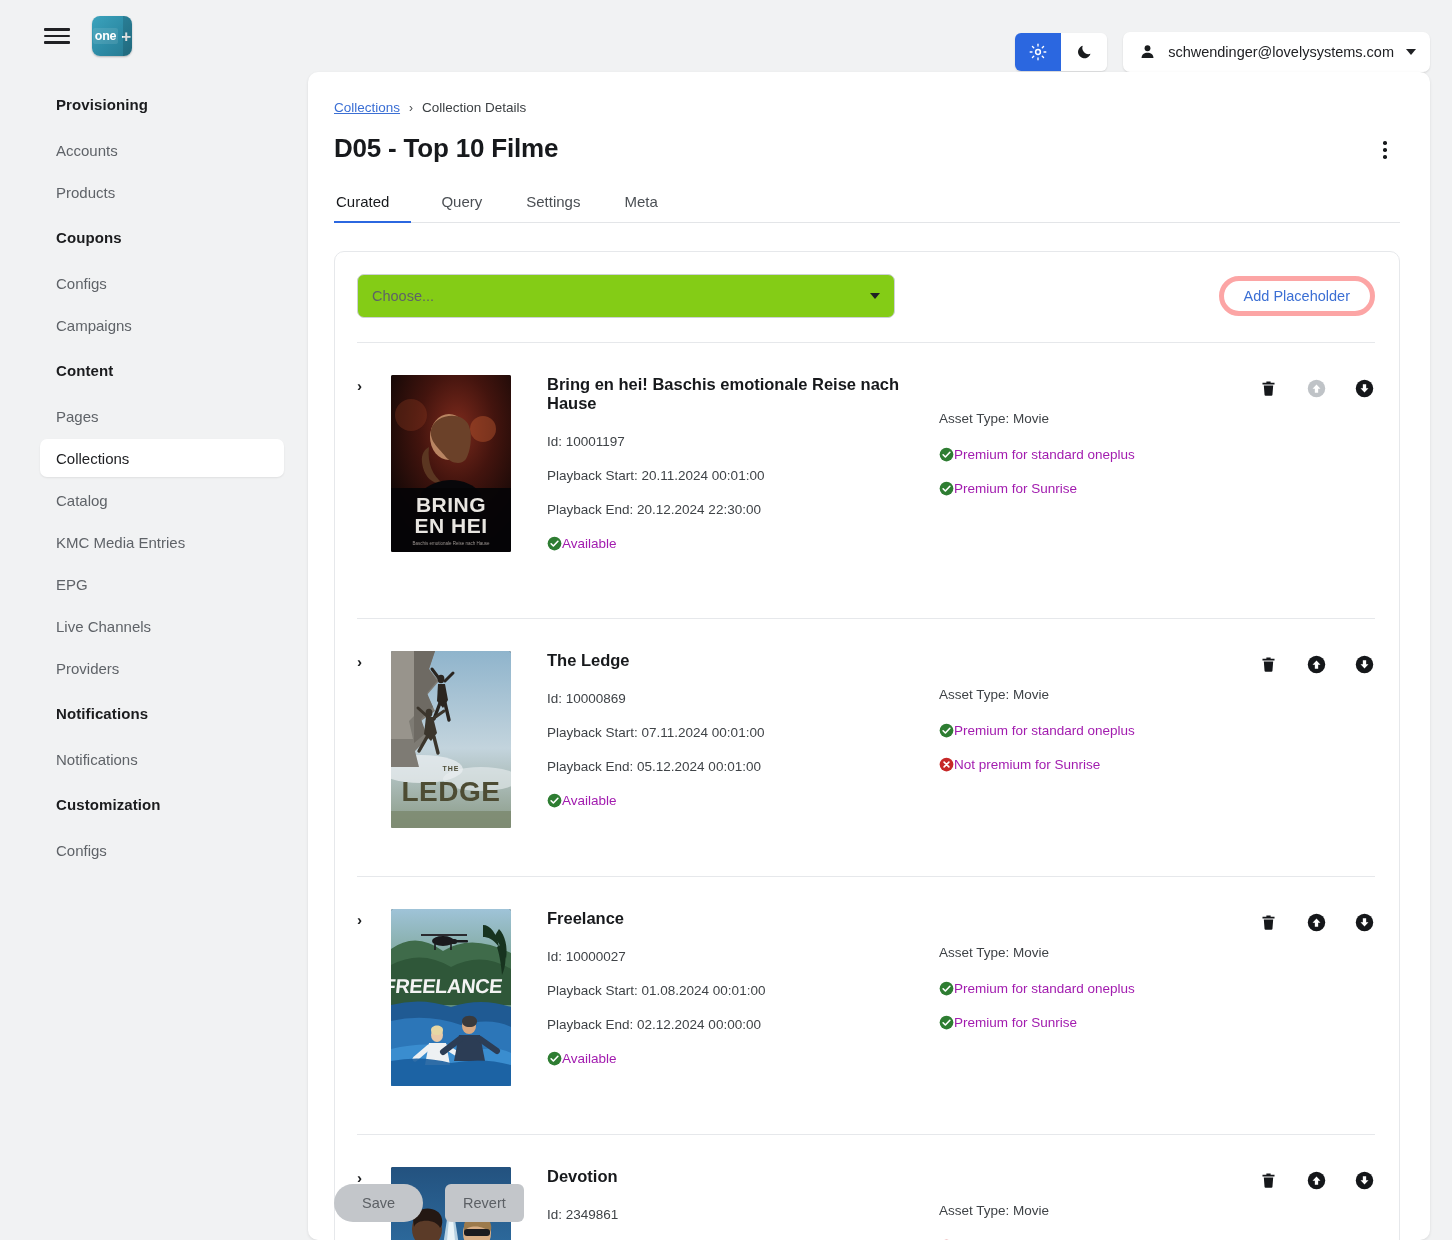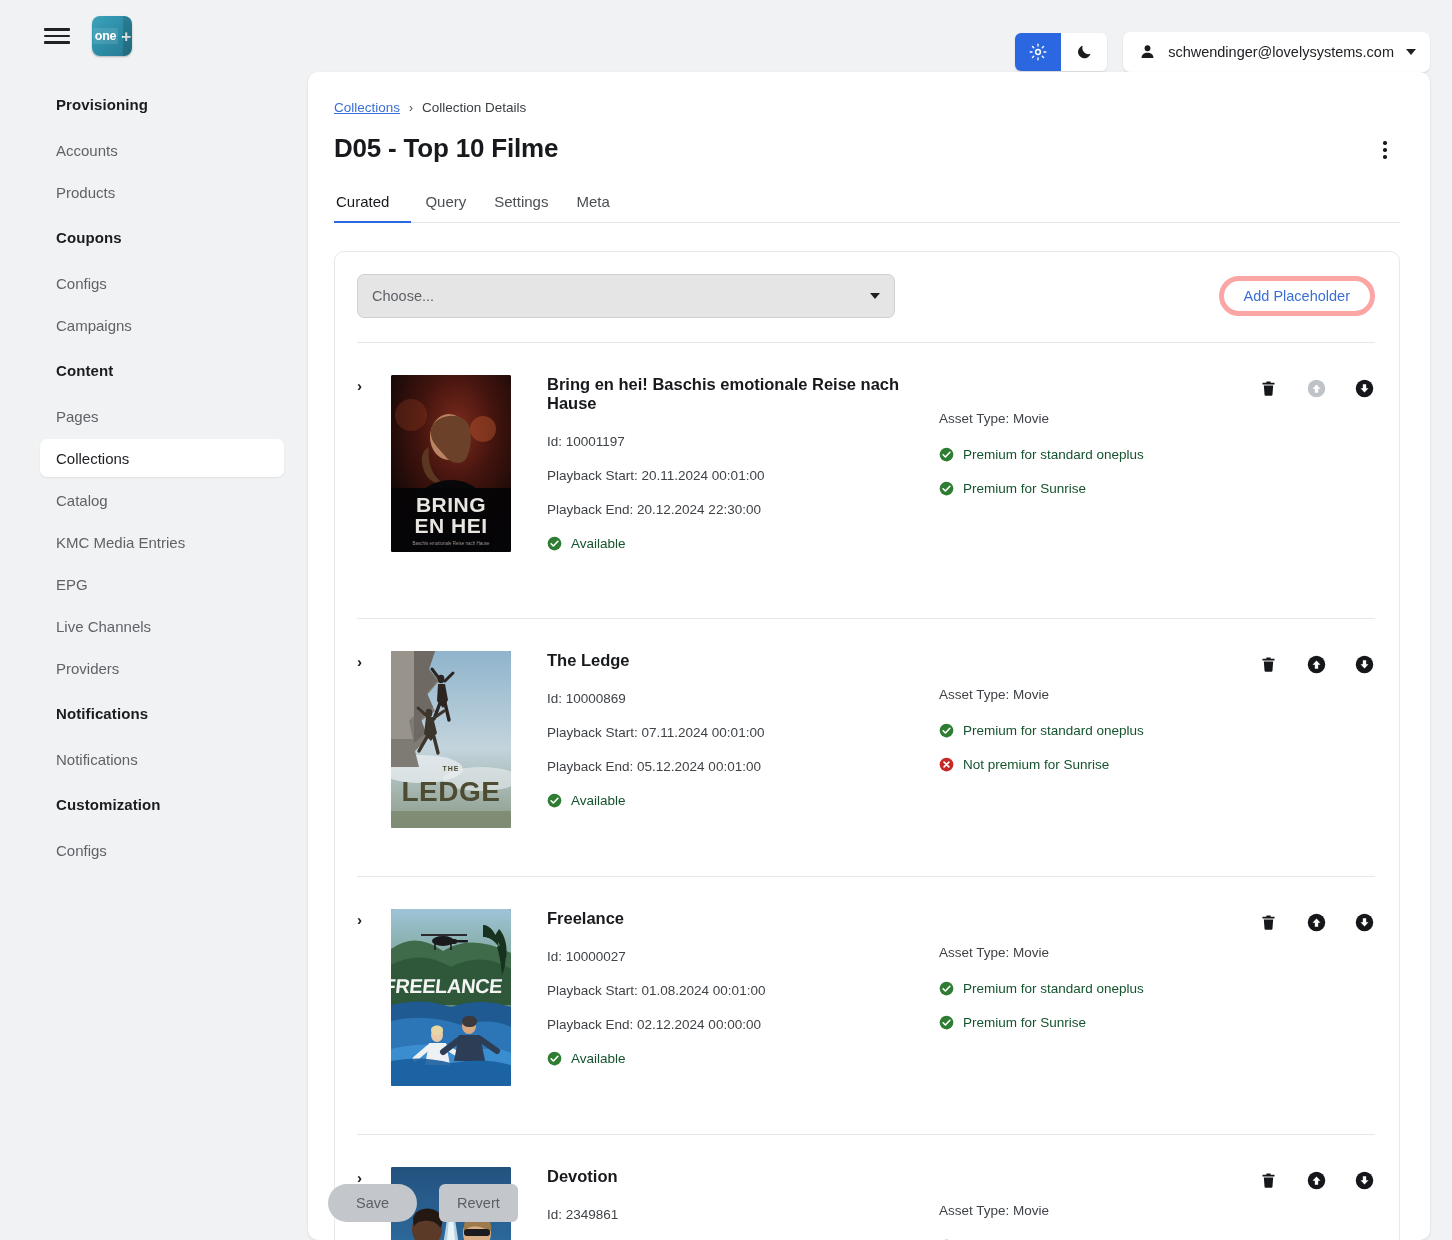--- a/index.html
+++ b/index.html
@@ -89,39 +89,39 @@
   .breadcrumb { display: flex; align-items: center; gap: 9px; font-size: 13.5px; }
   .bc-link { color: #3b6fd4; text-decoration: underline; cursor: pointer; }
   .bc-sep { color: #4a4d50; font-size: 12px; }
   .bc-current { color: #3c4043; }
 
   .page-title-row { display: flex; align-items: flex-start; margin-top: 18px; }
   .page-title { font-size: 26px; font-weight: 700; color: #17191c; letter-spacing: -.2px; }
   .kebab { margin-left: auto; width: 30px; height: 34px; display:flex; flex-direction:column; align-items:center; justify-content:center; gap:3.5px; cursor: pointer; }
   .kebab i { width: 3.6px; height: 3.6px; border-radius: 50%; background: #17191c; display:block; }
 
-  .tabs { display: flex; gap: 0; margin-top: 26px; border-bottom: 1px solid #e3e5e8; }
+  .tabs { display: flex; gap: 16px; margin-top: 26px; border-bottom: 1px solid #e3e5e8; }
   .tab {
     font-size: 15px; color: #4b4f54; padding: 0 14px 12px 14px; cursor: pointer; position: relative;
   }
   .tab:first-child { padding-left: 2px; padding-right: 22px; }
   .tab.active { color: #17191c; }
   .tab.active:after {
     content: ""; position: absolute; left: 0; right: 0; bottom: -1px; height: 2.5px; background: #2b67e0;
   }
 
   
   .card {
     margin-top: 28px; border: 1px solid #e6e8eb; border-radius: 10px;
     padding: 22px 24px 0 22px; background: #fff;
   }
   .card-head { display: flex; align-items: center; gap: 20px; }
   .select {
     flex: 0 0 538px; height: 44px; border: 1px solid #cdd1d6; border-radius: 7px;
-    display: flex; align-items: center; padding: 0 14px; cursor: pointer; background: #e5e5e5;
+    display: flex; align-items: center; padding: 0 14px; cursor: pointer; background: #84cc16;
   }
   .select-text { font-size: 14.5px; color: #5e6267; }
   .select-caret { margin-left: auto; width: 0; height: 0; border-left: 5px solid transparent; border-right: 5px solid transparent; border-top: 6px solid #202124; }
   .add-btn {
     margin-left: auto; height: 40px; padding: 0 20px; border-radius: 20px;
     border: 5px solid #fca5a5; background: #fff; color: #3b6fd4;
     font-size: 14.5px; font-family: inherit; cursor: pointer;
     display: flex; align-items: center;
   }
 
@@ -137,32 +137,32 @@
     overflow: hidden; margin-right: 36px; position: relative; background: #222;
   }
   .poster svg { display: block; width: 100%; height: 100%; }
 
   .item-main { flex: 1 1 auto; min-width: 0; display: flex; }
   .col-left { flex: 0 0 392px; }
   .col-right { flex: 1 1 auto; padding-top: 36px; }
   .item-title { font-size: 16.5px; font-weight: 700; color: #17191c; margin-bottom: 21px; }
   .meta-line { font-size: 13.5px; color: #3f4347; margin-bottom: 19px; }
   .meta-line:last-child { margin-bottom: 0; }
-  .status-line { display: flex; align-items: center; gap: 9px; font-size: 13.5px; color: #14532d; margin-bottom: 19px; }
+  .status-line { display: flex; align-items: center; font-size: 13.5px; color: #a21caf; margin-bottom: 19px; }
   .col-right .meta-line { margin-bottom: 21px; }
 
   .ico { width: 15px; height: 15px; flex: 0 0 15px; display:block; }
 
   .actions { flex: 0 0 118px; display: flex; align-items: flex-start; justify-content: space-between; padding-top: 2px; }
   .act { width: 22px; height: 22px; display: flex; align-items: center; justify-content: center; cursor: pointer; }
   .act svg { display: block; }
 
   
   .footer-btns {
-    position: absolute; left: 20px; bottom: 18px; display: flex; gap: 22px; z-index: 5;
+    position: absolute; left: 26px; bottom: 18px; display: flex; gap: 22px; z-index: 5;
   }
   .btn-save {
     height: 38px; padding: 0 28px; border-radius: 19px; border: none;
     background: #c3c6ca; color: #5c6065; font-size: 14.5px; font-family: inherit; cursor: default;
   }
   .btn-revert {
     height: 38px; padding: 0 18px; border-radius: 6px; border: none;
     background: #c3c6ca; color: #5c6065; font-size: 14.5px; font-family: inherit; cursor: default;
   }
 </style>

